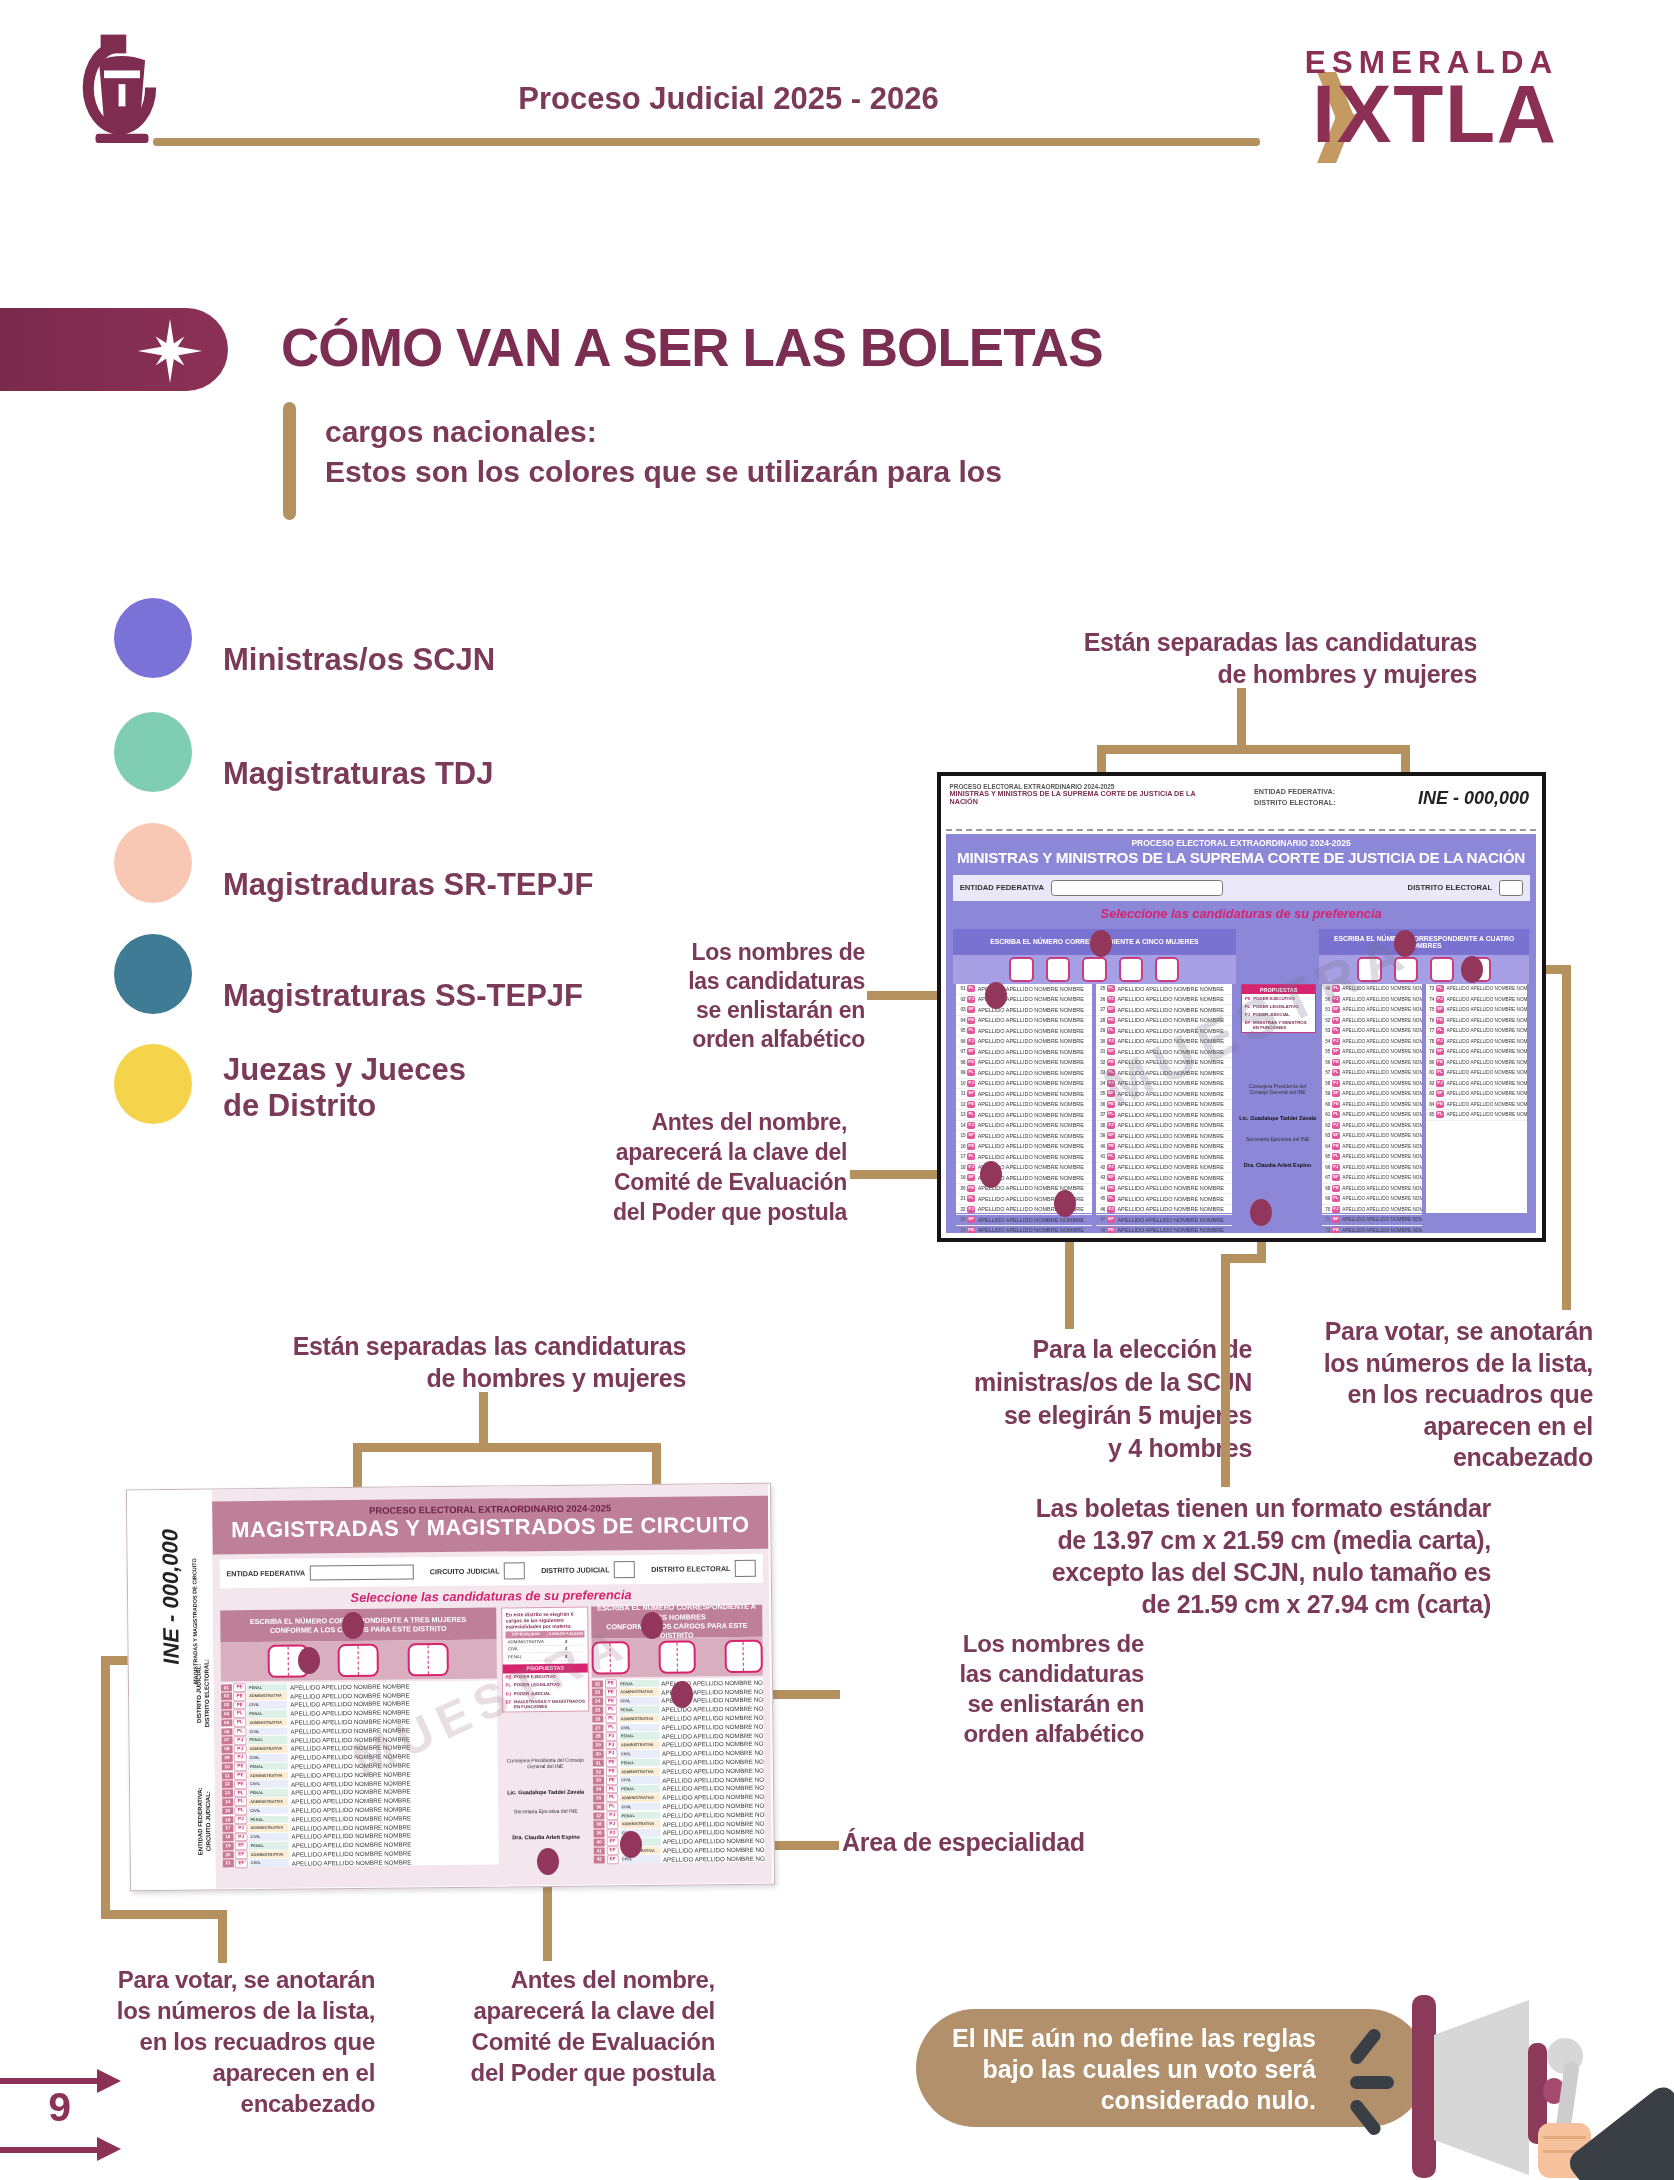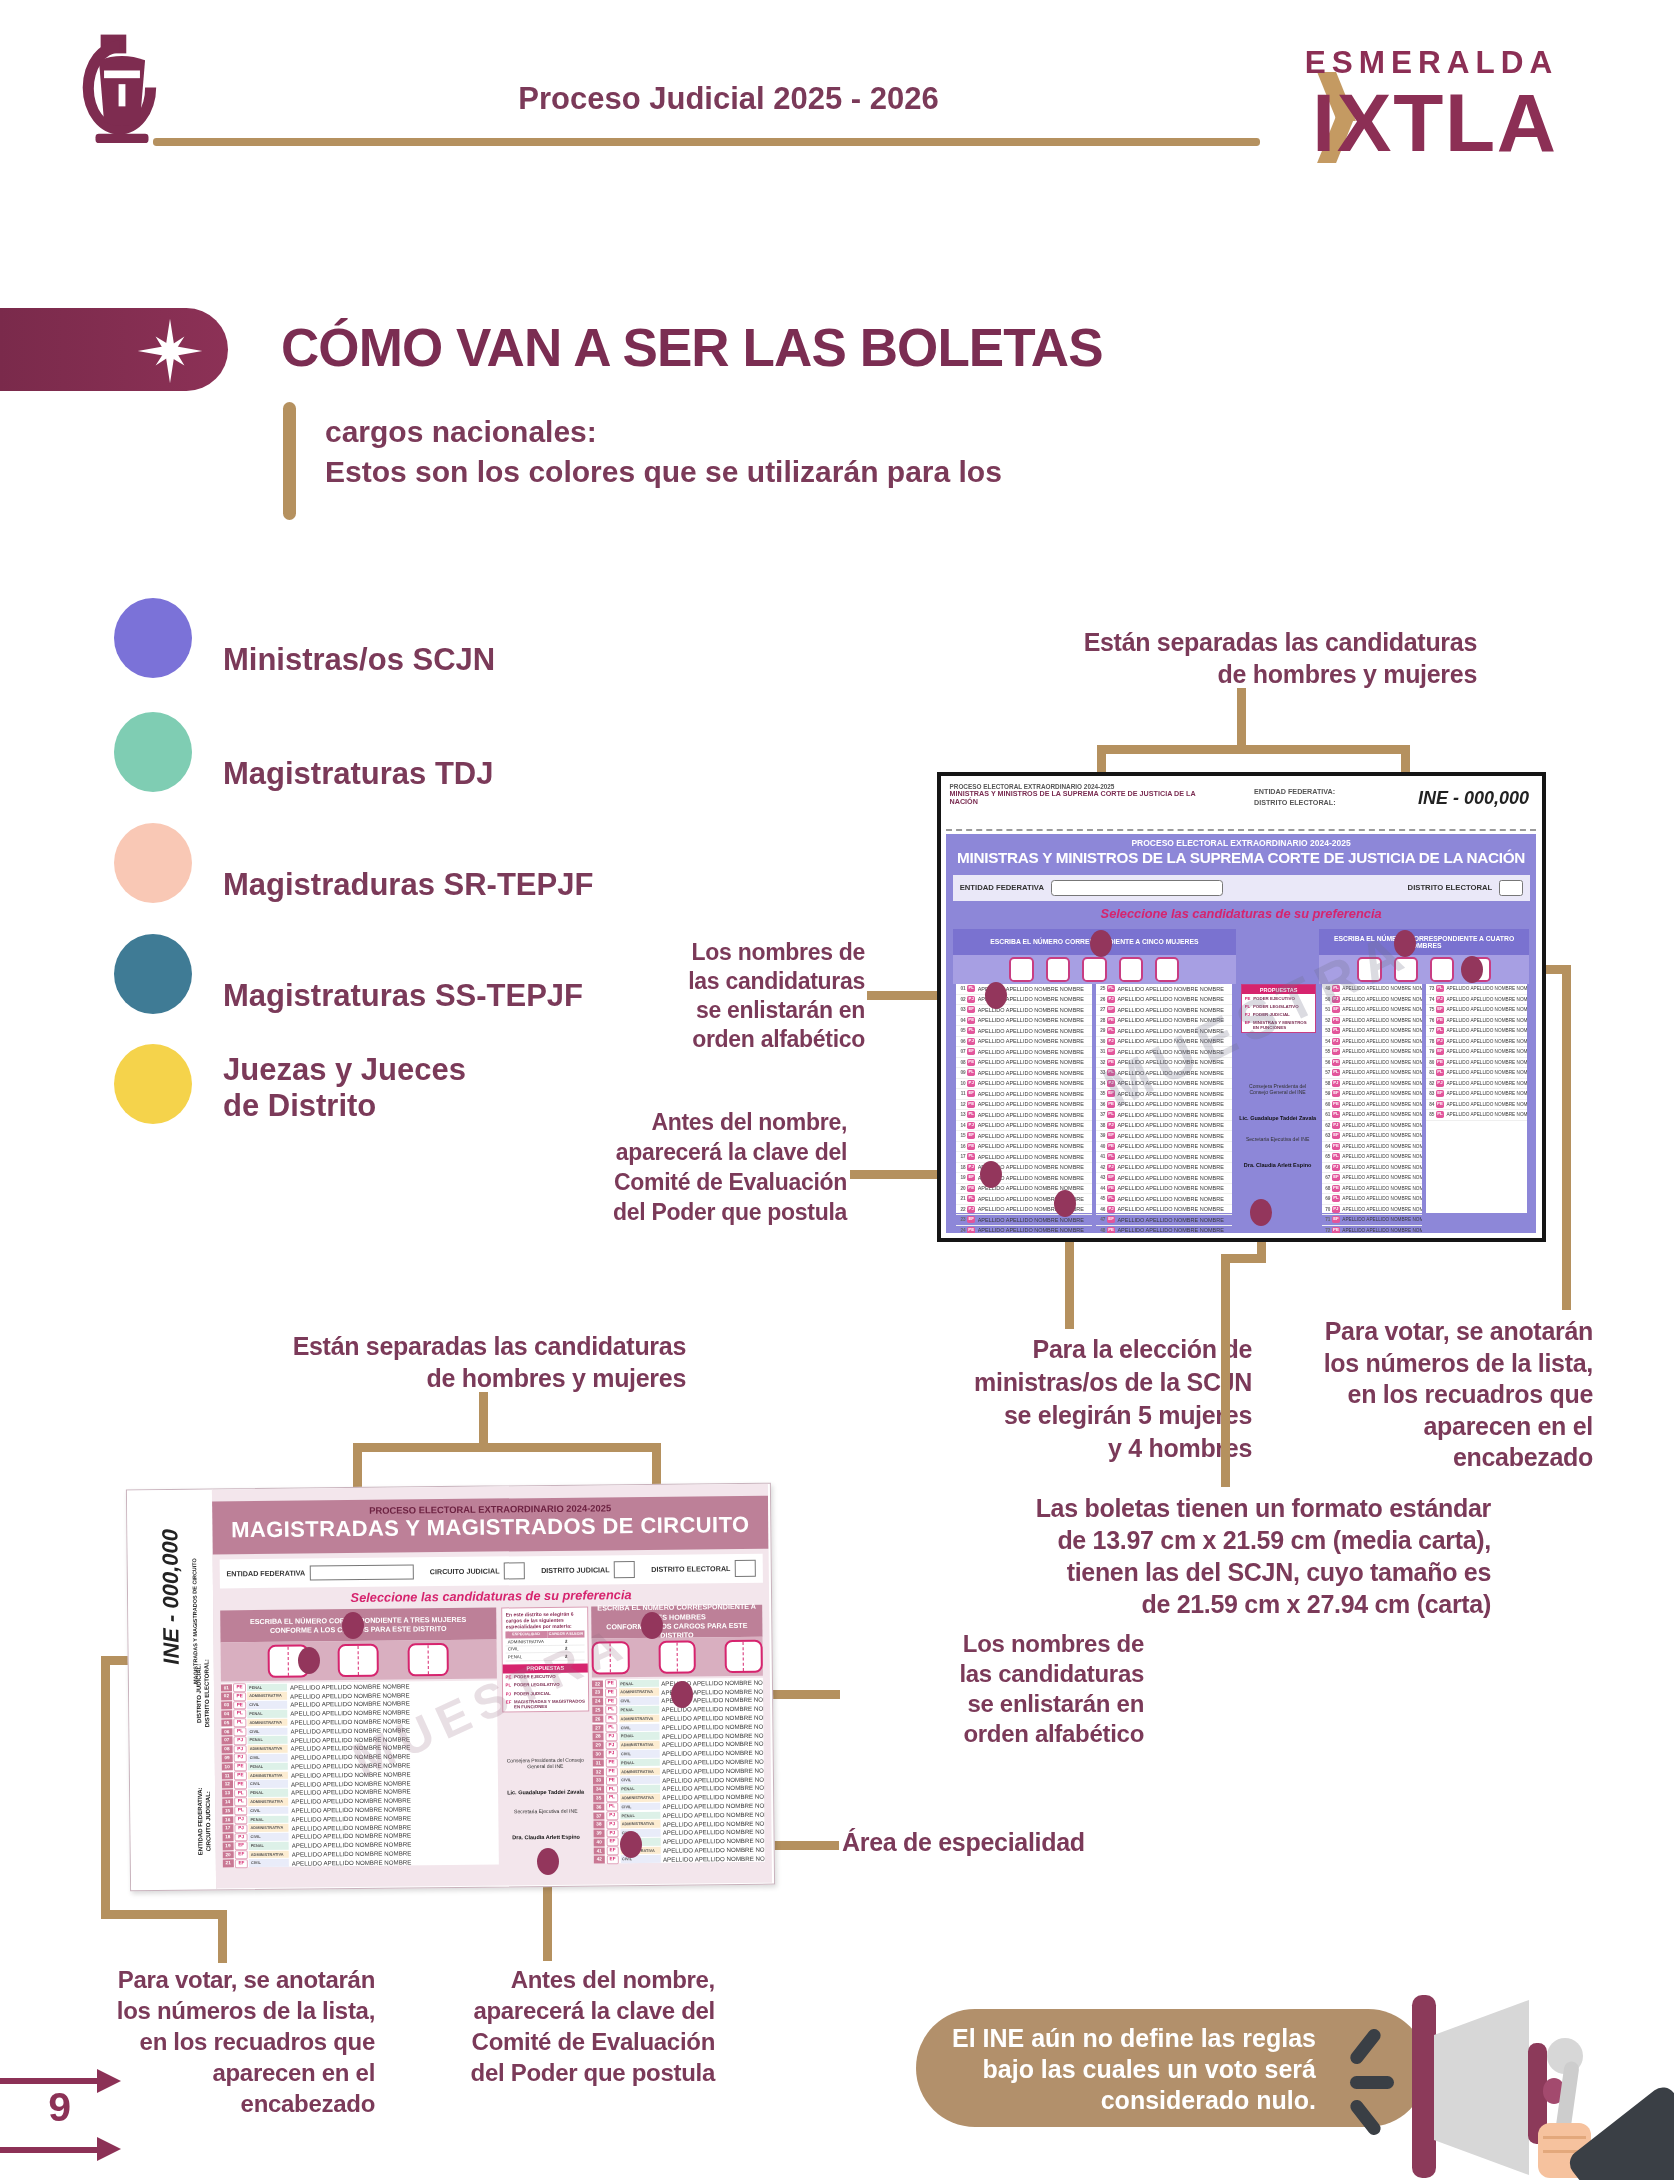--- a/index.html
+++ b/index.html
@@ -3,21 +3,21 @@
 <meta charset="utf-8">
 <style>
   html,body{margin:0;padding:0;}
   .page{position:relative;width:1675px;height:2181px;background:#ffffff;overflow:hidden;
         font-family:"Liberation Sans", sans-serif;}
   .abs{position:absolute;}
   
   .hdr-title{left:490px;top:81px;width:477px;text-align:center;font-size:31px;font-weight:bold;color:#7b3a59;letter-spacing:0px;}
   .hdr-rule{left:153px;top:138px;width:1107px;height:7.7px;background:#b5915f;border-radius:3.4px;}
   .brand-top{left:1278px;top:44px;width:307px;text-align:center;font-size:31.5px;font-weight:bold;color:#8c2f55;letter-spacing:6px;}
-  .brand-big{left:1273px;top:82px;width:324px;text-align:center;font-size:82px;font-weight:bold;color:#8c2f55;letter-spacing:1.7px;line-height:82px;}
+  .brand-big{left:1273px;top:73px;width:324px;text-align:center;font-size:82px;font-weight:bold;color:#8c2f55;letter-spacing:1.7px;line-height:82px;}
   .ribbon{background:#c49a62;width:19px;height:49px;}
   
   .badge{left:0;top:308px;width:228px;height:83px;background:linear-gradient(90deg,#7a2a4b,#8c3156);border-radius:0 42px 42px 0;}
   .sec-title{left:281px;top:317px;width:1022px;font-size:53px;font-weight:bold;color:#7b2d52;letter-spacing:-0.9px;}
   .intro-bar{left:283px;top:402px;width:12.8px;height:118px;background:#b5915f;border-radius:6.8px;}
   .intro{left:325px;top:412px;width:767px;font-size:30px;font-weight:bold;color:#7b3a59;line-height:40px;text-align:left;}
   
   .legend-row{position:absolute;left:114px;display:flex;align-items:flex-end;}
   .legend-dot{width:78px;height:80px;border-radius:50%;flex:0 0 auto;}
   .legend-label{margin-left:31px;font-size:31px;font-weight:bold;color:#7b3a59;line-height:36px;}
@@ -1092,21 +1092,21 @@
       <div>encabezado</div>
     </div>
 
   <div class="dot" style="left:1250px;top:1199px;"></div>
   <div class="tan" style="left:1257px;top:1213px;width:8.5px;height:48px;"></div>
   <div class="tan" style="left:1221px;top:1254px;width:45px;height:8.5px;"></div>
   <div class="tan" style="left:1221px;top:1254px;width:8.5px;height:233px;"></div>
   <div class="note" style="left:963px;top:1492px;width:528px;font-size:25px;line-height:32px;">
       <div>Las boletas tienen un formato estándar</div>
       <div>de 13.97 cm x 21.59 cm (media carta),</div>
-      <div>tienen las del SCJN, cuyo tamaño es</div>
+      <div>excepto las del SCJN, nulo tamaño es</div>
       <div>de 21.59 cm x 27.94 cm (carta)</div>
     </div>
 
   <div class="note" style="left:277px;top:1331px;width:409px;font-size:25px;line-height:31.5px;">
       <div>Están separadas las candidaturas</div>
       <div>de hombres y mujeres</div>
     </div>
   <div class="tan" style="left:479px;top:1392px;width:8.5px;height:56px;"></div>
   <div class="tan" style="left:353px;top:1443px;width:307px;height:8.5px;"></div>
   <div class="tan" style="left:353px;top:1443px;width:8.5px;height:182px;"></div>

